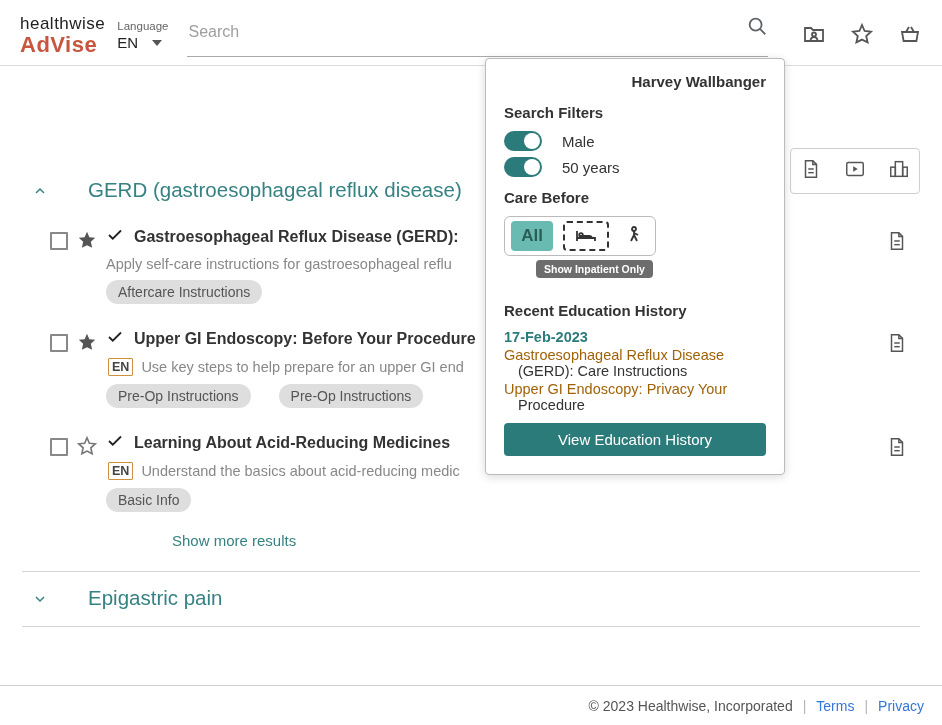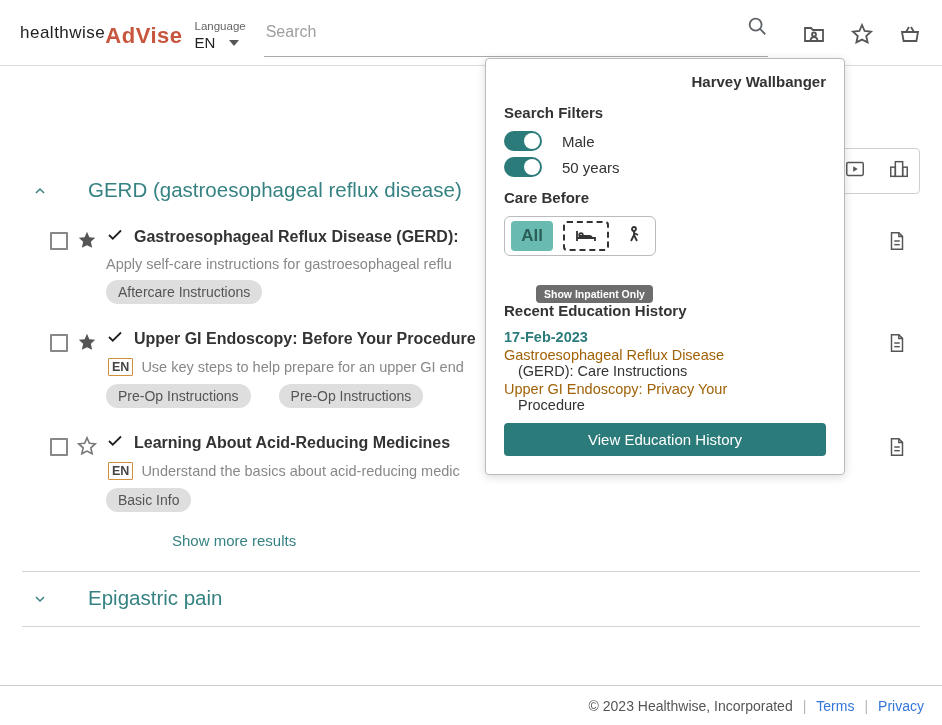--- a/index.html
+++ b/index.html
@@ -3,21 +3,21 @@
 <meta charset="utf-8">
 <style>
   * { box-sizing: border-box; }
   html, body { margin:0; padding:0; font-family: Arial, Helvetica, sans-serif; color:#3c4043; }
   body { width:942px; height:725px; background:#fff; overflow:hidden; position:relative; }
   
   .topbar {
     display:flex; align-items:center; padding:6px 20px 0 20px; height:66px;
     border-bottom:1px solid #dcdcdc;
   }
-  .logo { display:flex; flex-direction:row; line-height:1.05; font-family:Arial, sans-serif; }
+  .logo { display:flex; flex-direction:column; line-height:1.05; font-family:Arial, sans-serif; }
   .logo-top { font-size:17px; font-weight:500; color:#222; letter-spacing:0.5px; }
   .logo-bot { font-size:22px; font-weight:600; color:#c8553d; letter-spacing:0.5px; }
   
   .lang-box { margin-left:12px; display:flex; flex-direction:column; }
   .lang-label { font-size:11.5px; color:#666; }
   .lang-sel { display:flex; align-items:center; font-size:15px; color:#222; gap:14px; margin-top:2px; }
   .drop-arrow { border-left:5px solid transparent; border-right:5px solid transparent; border-top:6px solid #555; }
   
   .search-wrap { flex:1; margin-left:18px; margin-right:18px; display:flex; align-items:flex-start; border-bottom:1px solid #aaa; height:42px; padding-bottom:0; }
   .search-input { flex:1; border:none; outline:none; font-size:16px; padding:8px 2px; background:transparent; }
@@ -57,37 +57,37 @@
   .tag-row { display:flex; gap:28px; flex-wrap:wrap; }
   .tag { display:inline-block; background:#dedede; color:#555; border-radius:14px; padding:4px 12px; font-size:14px; }
   .doc-icon-col { margin-top:4px; width:28px; }
   .doc-icon-col svg { width:22px; height:22px; fill:none; stroke:#555; stroke-width:1.6; }
 
   .show-more { color:#368282; font-size:15px; padding:4px 0 22px 150px; }
   hr.sep { border:none; border-top:1px solid #d4d4d4; margin:0 0 14px 0; }
   
   
   .panel {
-    position:absolute; top:58px; left:485px; width:360px; border:1px solid #bbb;
+    position:absolute; top:58px; left:485px; width:300px; border:1px solid #bbb;
     background:#fff; border-radius:4px; padding:14px 18px 18px 18px;
     box-shadow:0 2px 10px rgba(0,0,0,.15); z-index:5;
   }
   .panel-name { text-align:right; font-weight:700; color:#333; font-size:15px; margin-bottom:14px; }
   .panel-h { font-weight:700; color:#333; font-size:15px; margin-bottom:10px; }
   .filter-row { display:flex; align-items:center; gap:20px; margin:6px 0; font-size:15px; color:#333; }
   .toggle { width:38px; height:20px; border-radius:12px; background:#2c7b7b; position:relative; }
   .toggle::after { content:""; position:absolute; right:2px; top:2px; width:16px; height:16px; border-radius:50%; background:#fff; }
   
   .seg-wrap { border:1px solid #bbb; border-radius:6px; display:inline-flex; align-items:center; padding:4px 6px; gap:10px; }
   .seg { width:42px; height:30px; border-radius:4px; display:flex; align-items:center; justify-content:center; font-weight:700; font-size:17px; color:#333; }
   .seg.active { background:#69bab1; color:#2a5f58; }
   .seg.dashed { border:2px dashed #333; width:46px; }
   .seg svg { width:24px; height:24px; fill:none; stroke:#333; stroke-width:1.8; }
   .person-seg { width:30px; }
-  .tip { background:#6d6d6d; color:#fff; font-size:10.5px; font-weight:700; border-radius:4px; padding:3px 8px; position:absolute; left:40px; top:222px;margin-top:25px; }
+  .tip { background:#6d6d6d; color:#fff; font-size:10.5px; font-weight:700; border-radius:4px; padding:3px 8px; position:absolute; left:40px; top:222px; }
   
   .rec-date { color:#2c7b7b; font-weight:700; font-size:14.5px; margin-top:8px; }
   .rec-item { color:#a16207; font-size:14.5px; margin:2px 0 0 0; }
   .rec-sub  { color:#333; font-size:14.5px; margin:0 0 2px 14px; }
   .view-btn {
     display:block; width:100%; text-align:center; background:#2c7b7b; color:#fff;
     border:none; border-radius:4px; padding:8px 10px; font-size:15px; margin-top:10px; cursor:pointer;
   }
 
   .footer {

